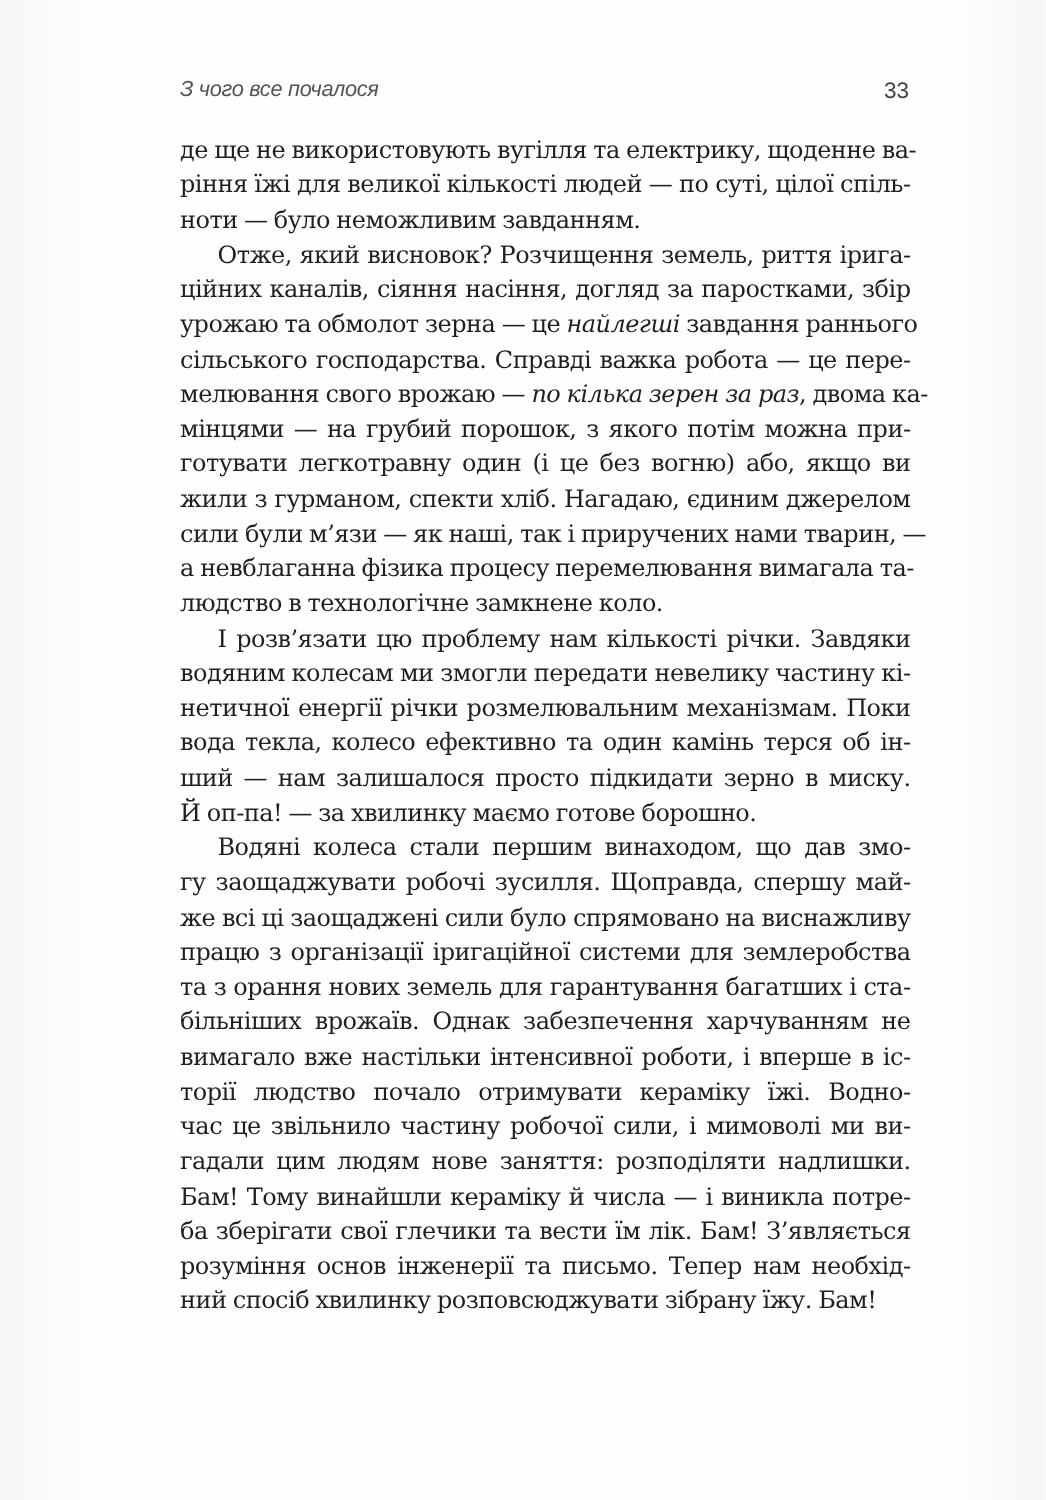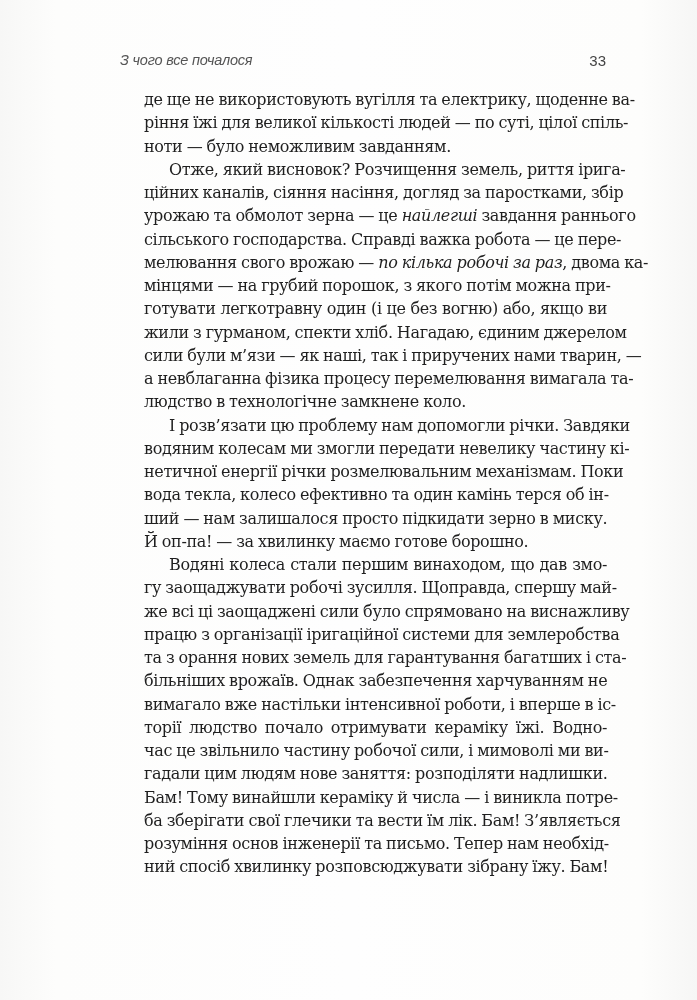--- a/index.html
+++ b/index.html
@@ -26,21 +26,21 @@
   .page-number {
     position: absolute; right: 0; top: 0;
     font-family: "Liberation Sans", sans-serif;
     font-size: 15px; color: #444;
   }
   .body-text {
     position: absolute; left: 120px; top: 88px; width: 487px;
     font-size: 16px; line-height: 23.25px;
     letter-spacing: -0.35px; word-spacing: -0.5px;
   }
-  .line { display: block; white-space: nowrap; text-align: justify; text-align-last: justify; height: 23.25px; margin-left: 24px; }
+  .line { display: block; white-space: nowrap; text-align: justify; text-align-last: justify; height: 23.25px; }
   .line.last { text-align-last: left; }
   .line.indent { padding-left: 25px; }
   em { font-style: italic; }
 </style>
 </head>
 <body>
 
 <div class="page">
   <div class="running-head">
     <span class="running-title">З чого все почалося</span>
@@ -50,30 +50,30 @@
       <div>
         <span class="line"><span>де ще не використовують вугілля та електрику, щоденне ва-</span></span>
         <span class="line"><span>ріння їжі для великої кількості людей — по суті, цілої спіль-</span></span>
         <span class="line last"><span>ноти — було неможливим завданням.</span></span>
       </div>
       <div>
         <span class="line indent"><span>Отже, який висновок? Розчищення земель, риття іригa-</span></span>
         <span class="line"><span>ційних каналів, сіяння насіння, догляд за паростками, збір</span></span>
         <span class="line"><span>урожаю та обмолот зерна — це </span><em>найлегші</em><span> завдання раннього</span></span>
         <span class="line"><span>сільського господарства. Справді важка робота — це пере-</span></span>
-        <span class="line"><span>мелювання свого врожаю — </span><em>по кілька робочі за раз</em><span>, двома ка-</span></span>
+        <span class="line"><span>мелювання свого врожаю — </span><em>по кілька зерен за раз</em><span>, двома ка-</span></span>
         <span class="line"><span>мінцями — на грубий порошок, з якого потім можна при-</span></span>
         <span class="line"><span>готувати легкотравну один (і це без вогню) або, якщо ви</span></span>
         <span class="line"><span>жили з гурманом, спекти хліб. Нагадаю, єдиним джерелом</span></span>
         <span class="line"><span>сили були м’язи — як наші, так і приручених нами тварин, —</span></span>
         <span class="line"><span>а невблаганна фізика процесу перемелювання вимагала та-</span></span>
         <span class="line last"><span>людство в технологічне замкнене коло.</span></span>
       </div>
       <div>
-        <span class="line indent"><span>І розв’язати цю проблему нам допомогли річки. Завдяки</span></span>
+        <span class="line indent"><span>І розв’язати цю проблему нам кількості річки. Завдяки</span></span>
         <span class="line"><span>водяним колесам ми змогли передати невелику частину кі-</span></span>
         <span class="line"><span>нетичної енергії річки розмелювальним механізмам. Поки</span></span>
         <span class="line"><span>вода текла, колесо ефективно та один камінь терся об ін-</span></span>
         <span class="line"><span>ший — нам залишалося просто підкидати зерно в миску.</span></span>
         <span class="line last"><span>Й оп-па! — за хвилинку маємо готове борошно.</span></span>
       </div>
       <div>
         <span class="line indent"><span>Водяні колеса стали першим винаходом, що дав змо-</span></span>
         <span class="line"><span>гу заощаджувати робочі зусилля. Щоправда, спершу май-</span></span>
         <span class="line"><span>же всі ці заощаджені сили було спрямовано на виснажливу</span></span>

